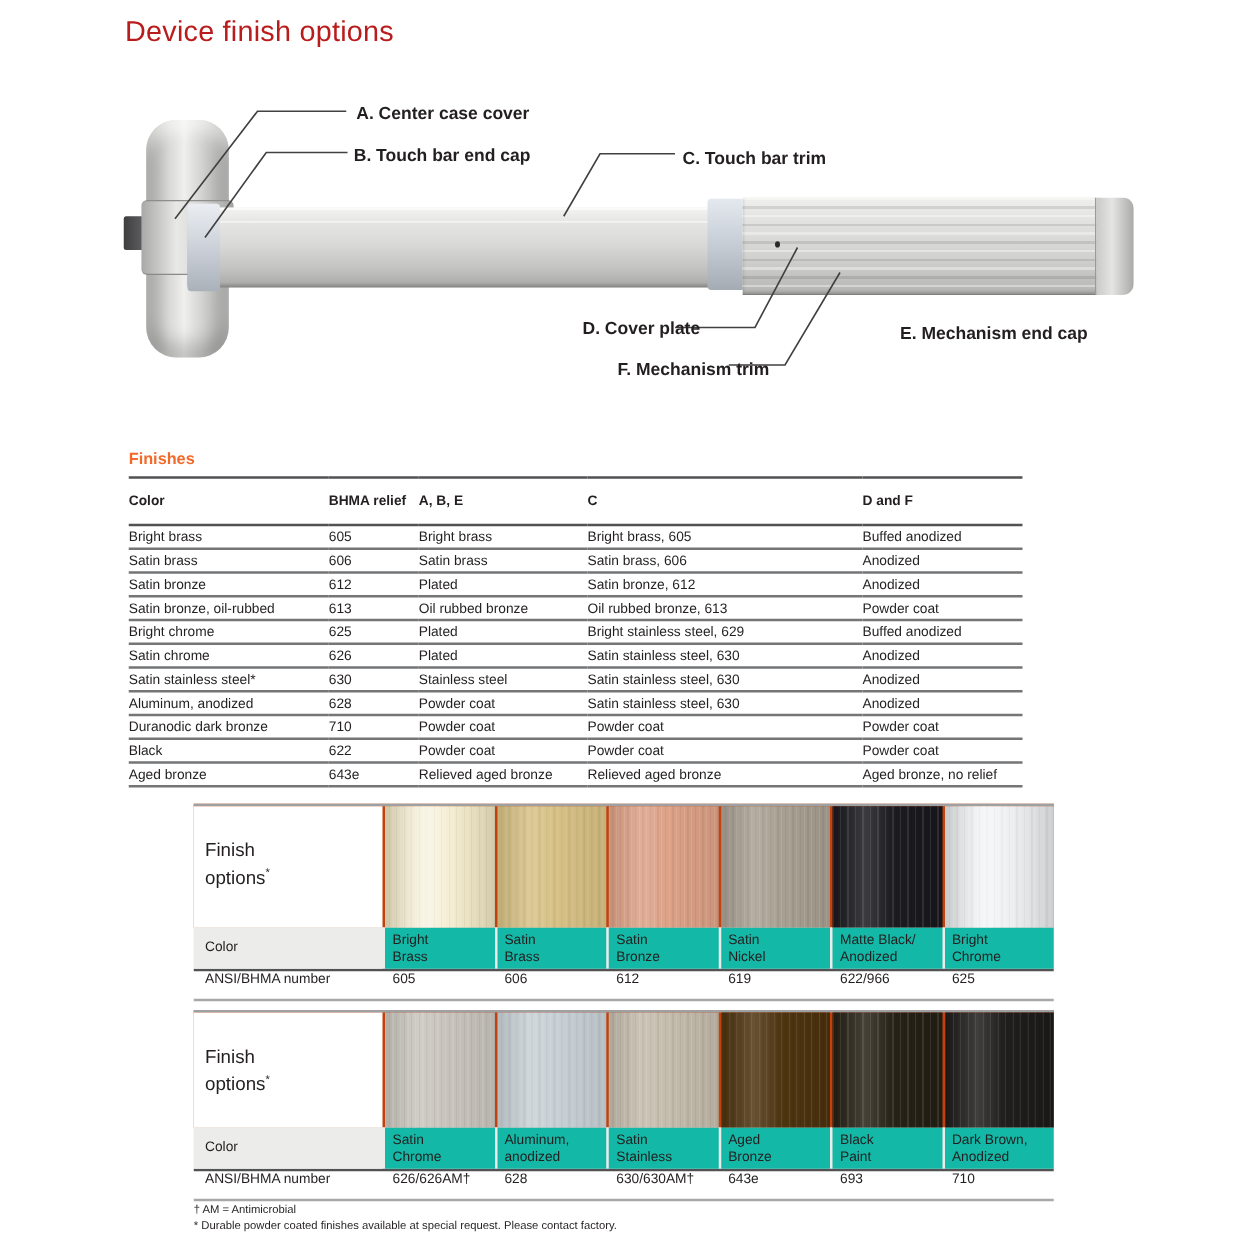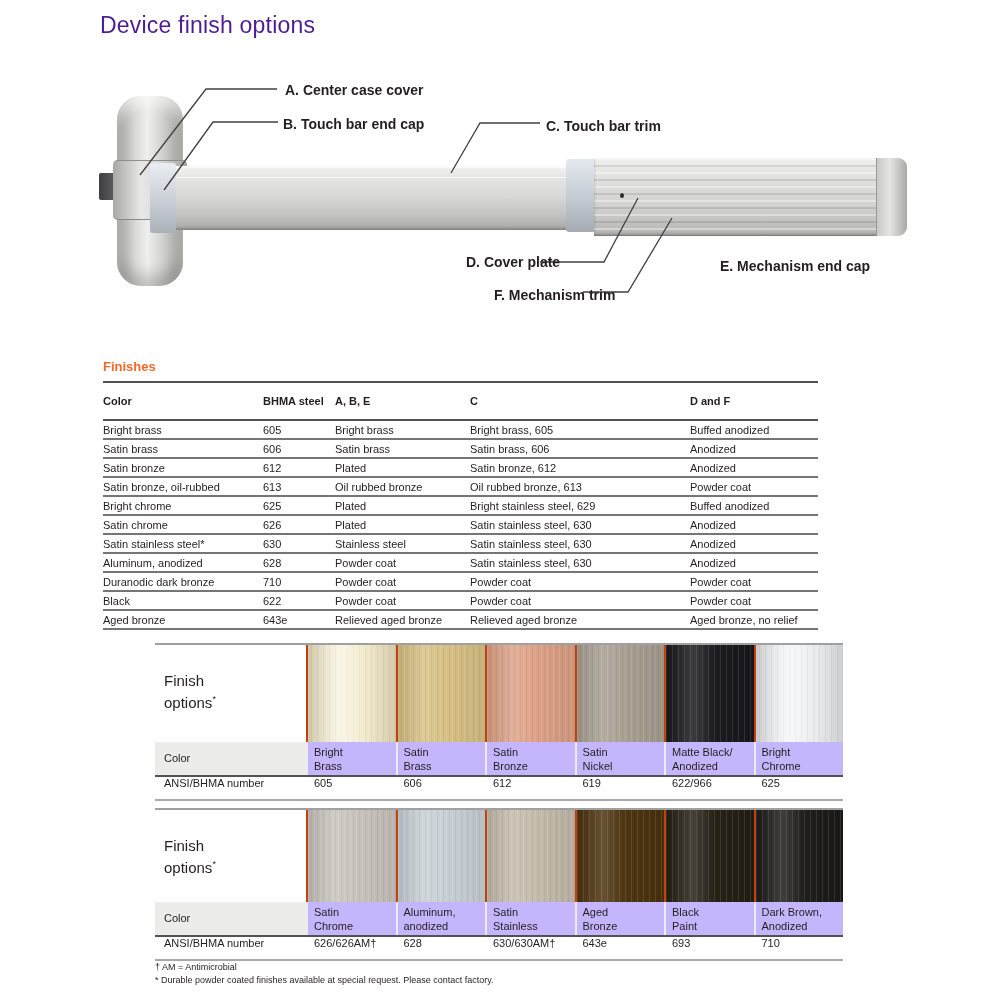--- a/index.html
+++ b/index.html
@@ -1,21 +1,21 @@
 <!DOCTYPE html>
 <html><head>
 <meta charset="utf-8">
 <style>
   html,body{margin:0;padding:0;background:#ffffff;}
   .page{position:relative;width:1000px;height:1000px;background:#fff;overflow:hidden;
         font-family:"Liberation Sans", sans-serif;color:#231F20;}
 
   
   .page-title{position:absolute;left:100px;top:12px;font-size:23px;font-weight:400;
-              color:#4c1d95;letter-spacing:.2px;}
+              color:#b91c1c;letter-spacing:.2px;}
 
   
   .diagram{position:absolute;left:0;top:55px;width:1000px;height:270px;}
   .diagram .part{position:absolute;}
   .latch{left:99px;top:118px;width:22px;height:27px;
          background:linear-gradient(90deg,#3E3E40,#6B6B6D);border-radius:2px;}
   .center-case{left:117px;top:41px;width:66px;height:190px;border-radius:24px;
     background:linear-gradient(90deg,#9F9F9D 0%,#D9D9D7 28%,#EFEFED 46%,#D2D2D0 68%,#9C9C9A 100%);
     box-shadow:inset 0 10px 12px rgba(255,255,255,.55), inset 0 -12px 14px rgba(0,0,0,.18);}
   .center-band{left:113px;top:105px;width:74px;height:58px;border-radius:5px;
@@ -71,21 +71,21 @@
     background:
       repeating-linear-gradient(90deg, rgba(255,255,255,.10) 0 1px, rgba(255,255,255,0) 1px 3px,
         rgba(0,0,0,.05) 3px 4px, rgba(0,0,0,0) 4px 6px),
       linear-gradient(90deg, rgba(0,0,0,.10), rgba(255,255,255,.16) 30%,
         rgba(255,255,255,.02) 55%, rgba(0,0,0,.08));}
   .swatch.lum::before{content:"";position:absolute;inset:0;z-index:1;
     background:linear-gradient(90deg, rgba(0,0,0,.05), rgba(255,255,255,.55) 38%,
       rgba(255,255,255,.12) 72%, rgba(0,0,0,.05));}
   .color-row{display:flex;background:#ECECEA;height:33px;}
   .color-label{width:151px;box-sizing:border-box;font-size:11px;padding:10px 0 0 9px;background:#ECECEA;}
-  .color-name{flex:1;margin-left:2px;background:#c4b5fd;font-size:11px;line-height:1.3;
+  .color-name{flex:1;margin-left:2px;background:#14b8a6;font-size:11px;line-height:1.3;
               padding:3px 0 0 6px;white-space:pre-line;}
   .ansi-row{display:flex;align-items:flex-start;height:22px;background:#fff;
             border-top:2px solid #515254;border-bottom:2px solid #A7A8AA;}
   .ansi-label{width:151px;box-sizing:border-box;font-size:11px;padding-left:9px;}
   .ansi-value{flex:1;margin-left:2px;font-size:11px;padding-left:6px;}
 
   
   .footnotes{position:absolute;left:155px;top:961px;font-size:9px;line-height:1.4;color:#231F20;}
 </style>
 </head>
@@ -128,21 +128,21 @@
     <colgroup>
         <col class="c1">
         <col class="c2">
         <col class="c3">
         <col class="c4">
         <col class="c5">
       </colgroup>
     <thead>
       <tr>
         <th>Color</th>
-        <th>BHMA steel</th>
+        <th>BHMA relief</th>
         <th>A, B, E</th>
         <th>C</th>
         <th>D and F</th>
       </tr>
     </thead>
     <tbody>
       <tr>
         <td>Bright brass</td>
         <td>605</td>
         <td>Bright brass</td>

